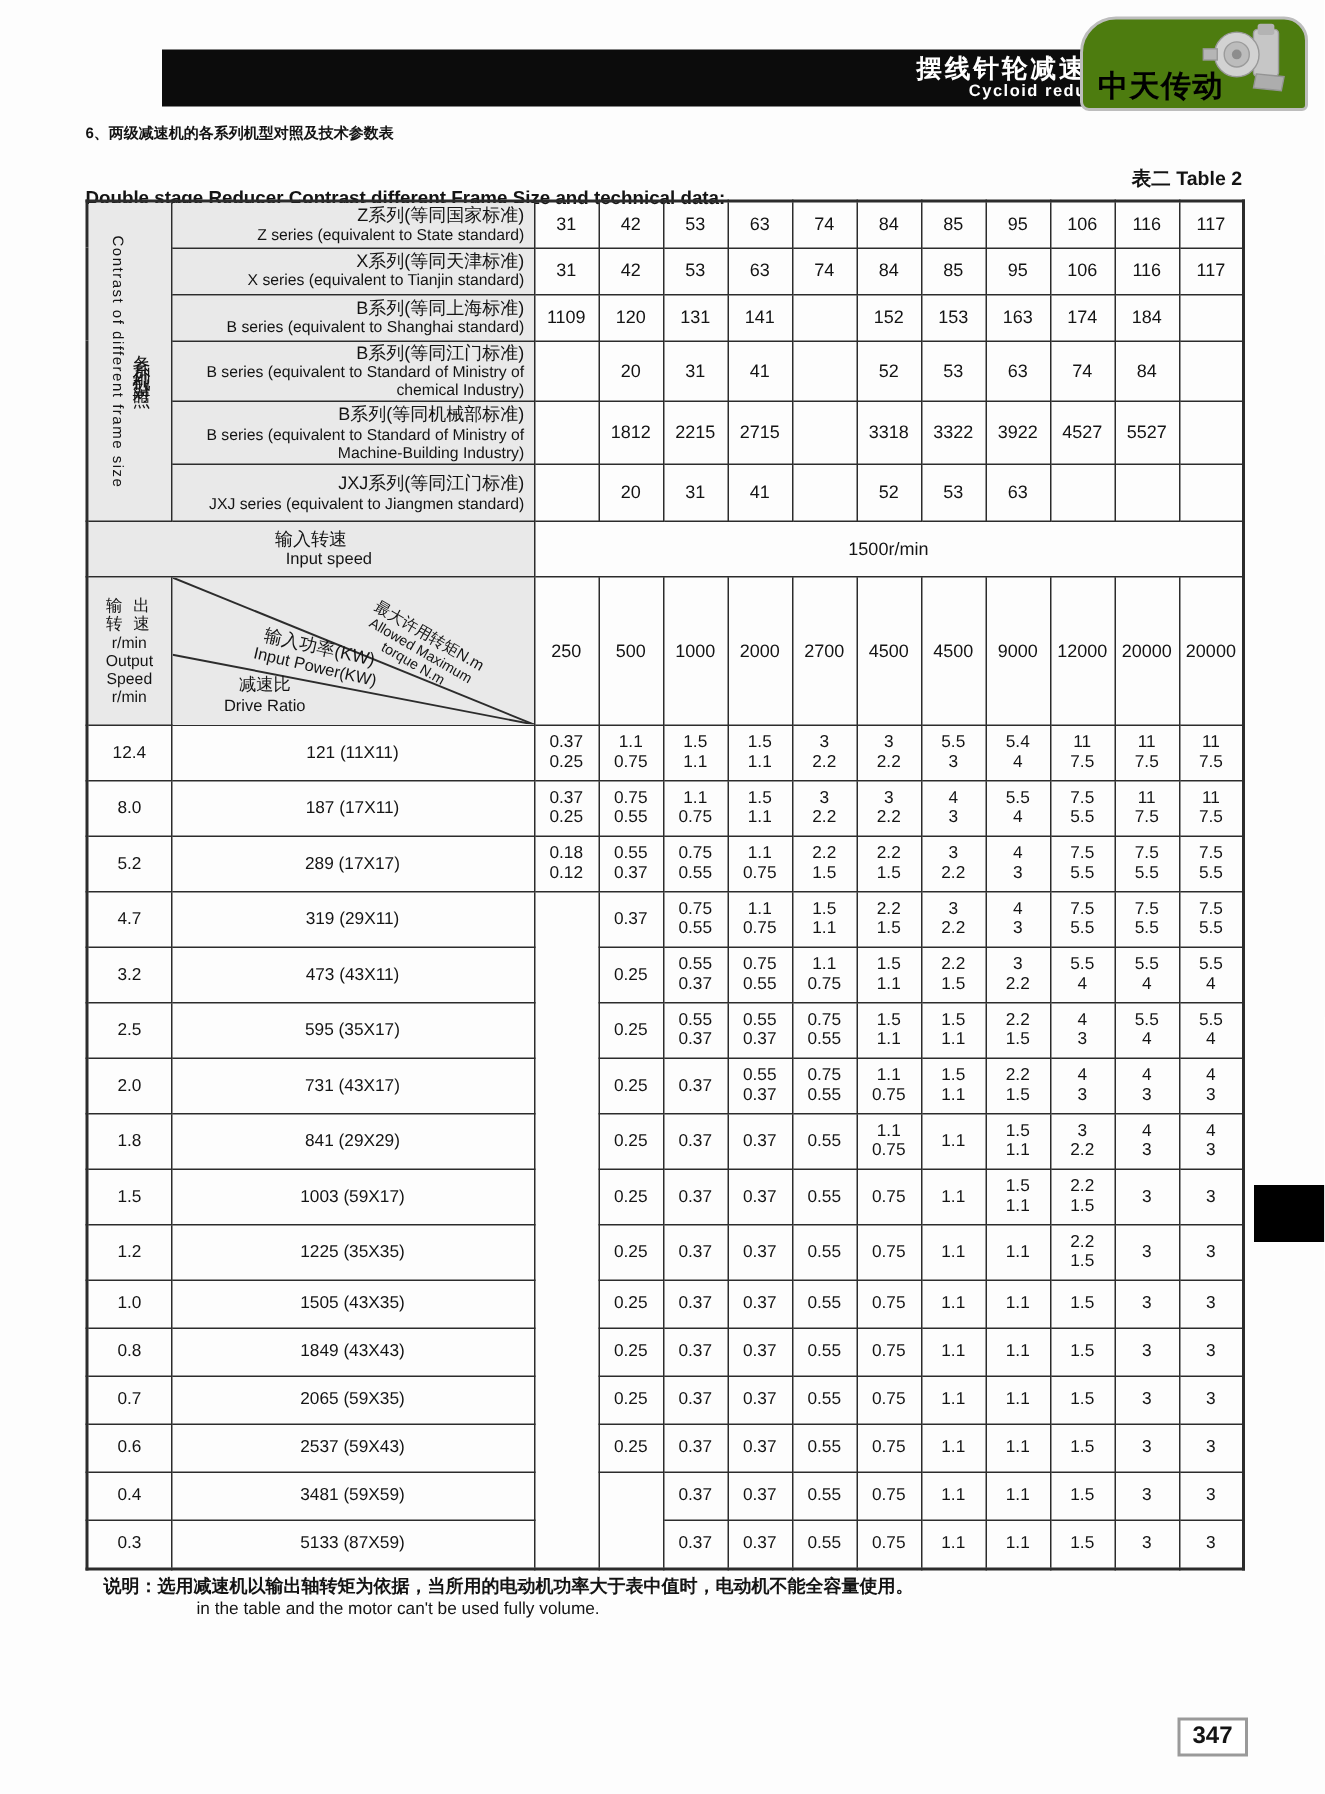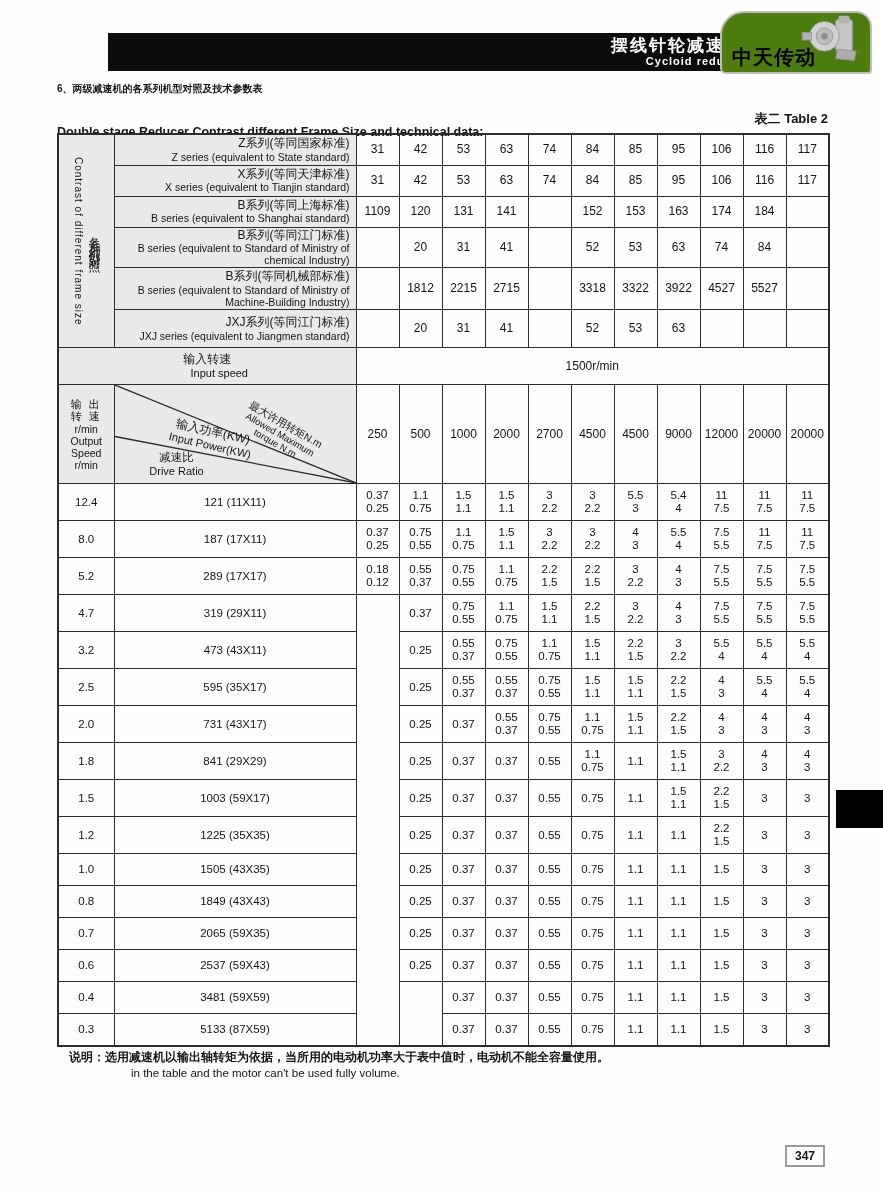--- a/index.html
+++ b/index.html
@@ -70,21 +70,21 @@
   .stk div{flex:1;display:flex;align-items:center;justify-content:center;}
 
   
   .footer{position:absolute;left:57px;top:1050px;width:760px;margin-left:12px;}
   .footer .zh{font-size:12px;font-weight:bold;line-height:1.3;}
   .footer .en1{font-size:11.5px;line-height:1.3;}
   .footer .en2{font-size:11.5px;line-height:1.3;margin-left:62px;}
 
   .edge-tab{position:absolute;left:836px;top:790px;width:47px;height:38px;background:#000;}
   .page-num{position:absolute;left:785px;top:1145px;border:2px solid #9a9a9a;background:#fff;
-            padding:2px 8px;font-size:12px;font-weight:bold;}
+            padding:2px 8px;font-size:16px;font-weight:bold;}
 </style>
 </head>
 <body>
 
 <div class="page">
 
   <div class="banner">
     <div class="zh">摆线针轮减速机</div>
     <div class="en">Cycloid reducer</div>
   </div>

